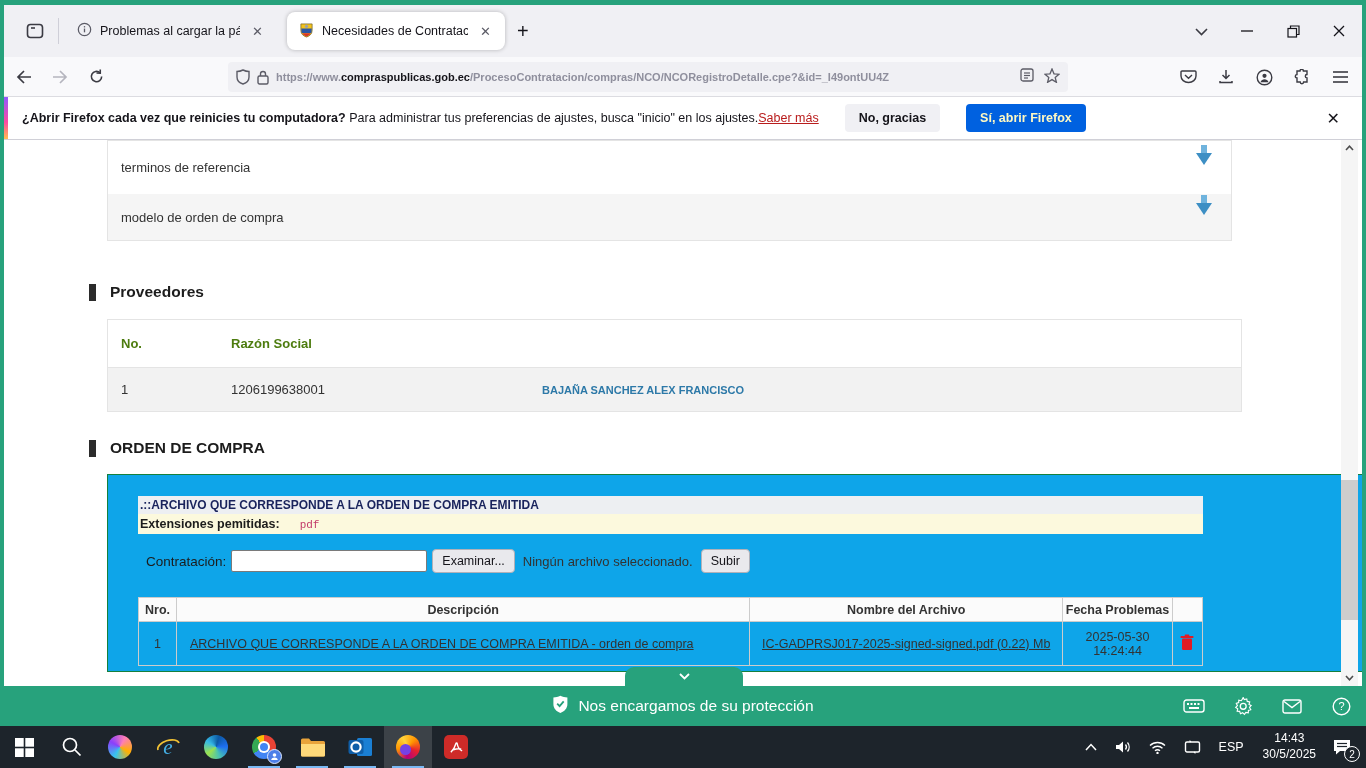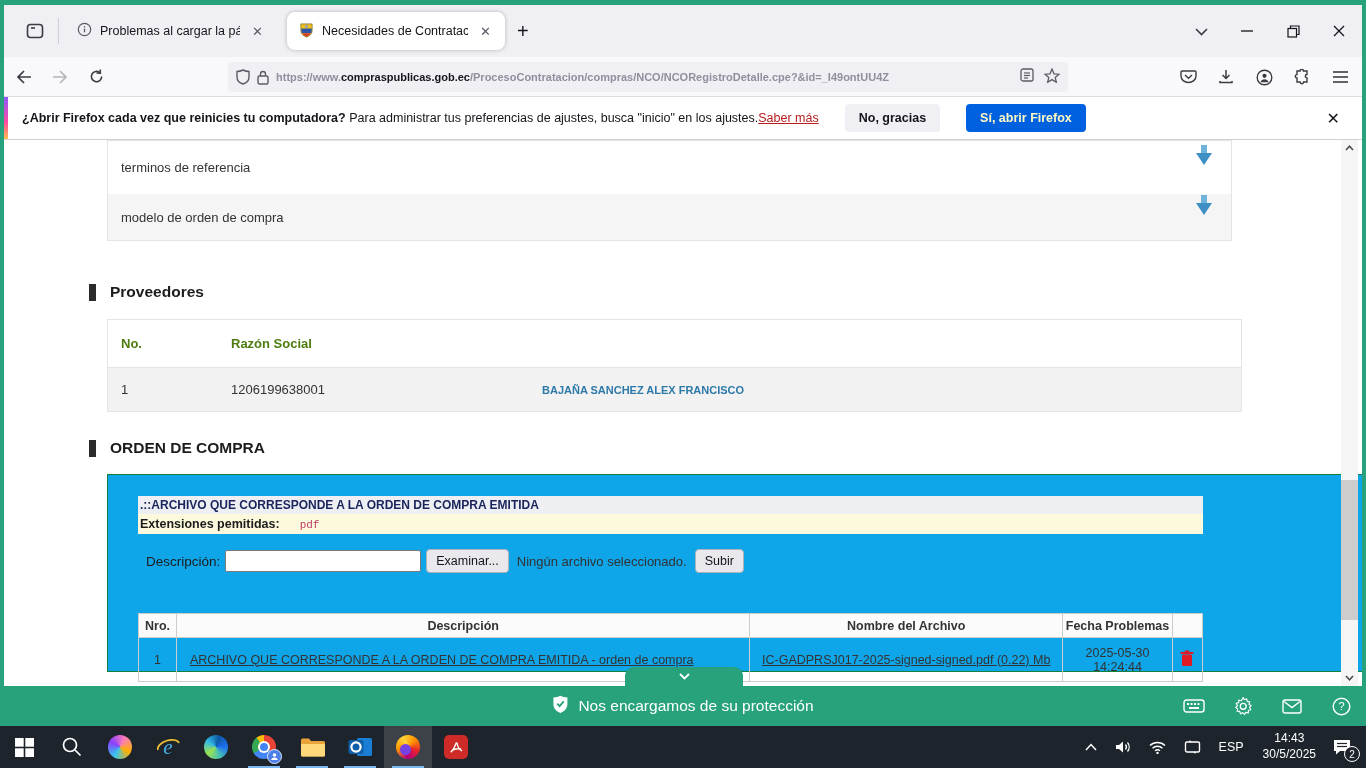--- a/index.html
+++ b/index.html
@@ -80,21 +80,21 @@
 
   .orden-panel { position:absolute; left:103px; top:334px; width:1304px; height:198px; border:1px solid #15803d; background:#0ea5e9; }
   .archivo-bar { position:absolute; left:30px; top:21px; width:1065px; height:18px; background:#edeff2; color:#19235c; font-weight:bold; font-size:12px; line-height:18px; padding-left:2px; }
   .ext-bar { position:absolute; left:30px; top:39px; width:1065px; height:20px; background:#fcf9dd; font-size:12.5px; font-weight:bold; color:#1c1c1c; line-height:20px; padding-left:2px; }
   .ext-val { font-family:"Liberation Mono", monospace; font-weight:normal; font-size:11px; color:#c23a68; margin-left:20px; }
   .desc-row { position:absolute; left:38px; top:74px; display:flex; align-items:center; gap:5px; font-size:13.5px; color:#1c1c1c; }
   .desc-input { width:196px; height:22px; border:1px solid #7a7a7a; border-radius:2px; font-family:inherit; font-size:13px; padding:0 4px; }
   .form-btn { height:24px; padding:0 9px; font-size:12.5px; font-family:inherit; background:#e9e9ed; border:1px solid #b1b1b9; border-radius:4px; color:#15141a; }
   .nofile { font-size:13px; color:#333; margin:0 3px; }
 
-  table.orden-table { position:absolute; left:30px; top:122px; width:1065px; border-collapse:collapse; font-size:12.5px; color:#333;margin-top:16px; }
+  table.orden-table { position:absolute; left:30px; top:122px; width:1065px; border-collapse:collapse; font-size:12.5px; color:#333; }
   .orden-table th { border:1px solid #ccc; background:#fbfbfb; font-weight:bold; height:24px; text-align:center; }
   .orden-table td { border:1px solid #ccc; height:44px; text-align:center; vertical-align:middle; }
   .orden-table td.left { text-align:left; padding-left:13px; }
   .orden-table a { color:#333; }
   .c-nro { width:38px; } .c-desc { width:574px; } .c-file { width:313px; } .c-fecha { width:110px; } .c-del { width:30px; }
 
   .trash { display:inline-block; }
 
   .collapse-tab { position:absolute; left:621px; top:527px; width:118px; height:19px; background:#27a27c; border-radius:9px 9px 0 0; display:flex; align-items:center; justify-content:center; z-index:70; }
 
@@ -327,21 +327,21 @@
         <span class="bar"></span>
         <span>ORDEN DE COMPRA</span>
       </div>
 
       <div class="orden-panel">
         <div class="archivo-bar">.::ARCHIVO QUE CORRESPONDE A LA ORDEN DE COMPRA EMITIDA</div>
         <div class="ext-bar">
           <span>Extensiones pemitidas:</span><span class="ext-val">pdf</span>
         </div>
         <div class="desc-row">
-          <span>Descripción:</span>
+          <span>Contratación:</span>
           <input class="desc-input" type="text" value="" style="">
           <button class="form-btn">Examinar...</button>
           <span class="nofile">Ningún archivo seleccionado.</span>
           <button class="form-btn">Subir</button>
         </div>
 
         <table class="orden-table">
           <tbody>
               <tr>
             <th class="c-nro">Nro.</th>

